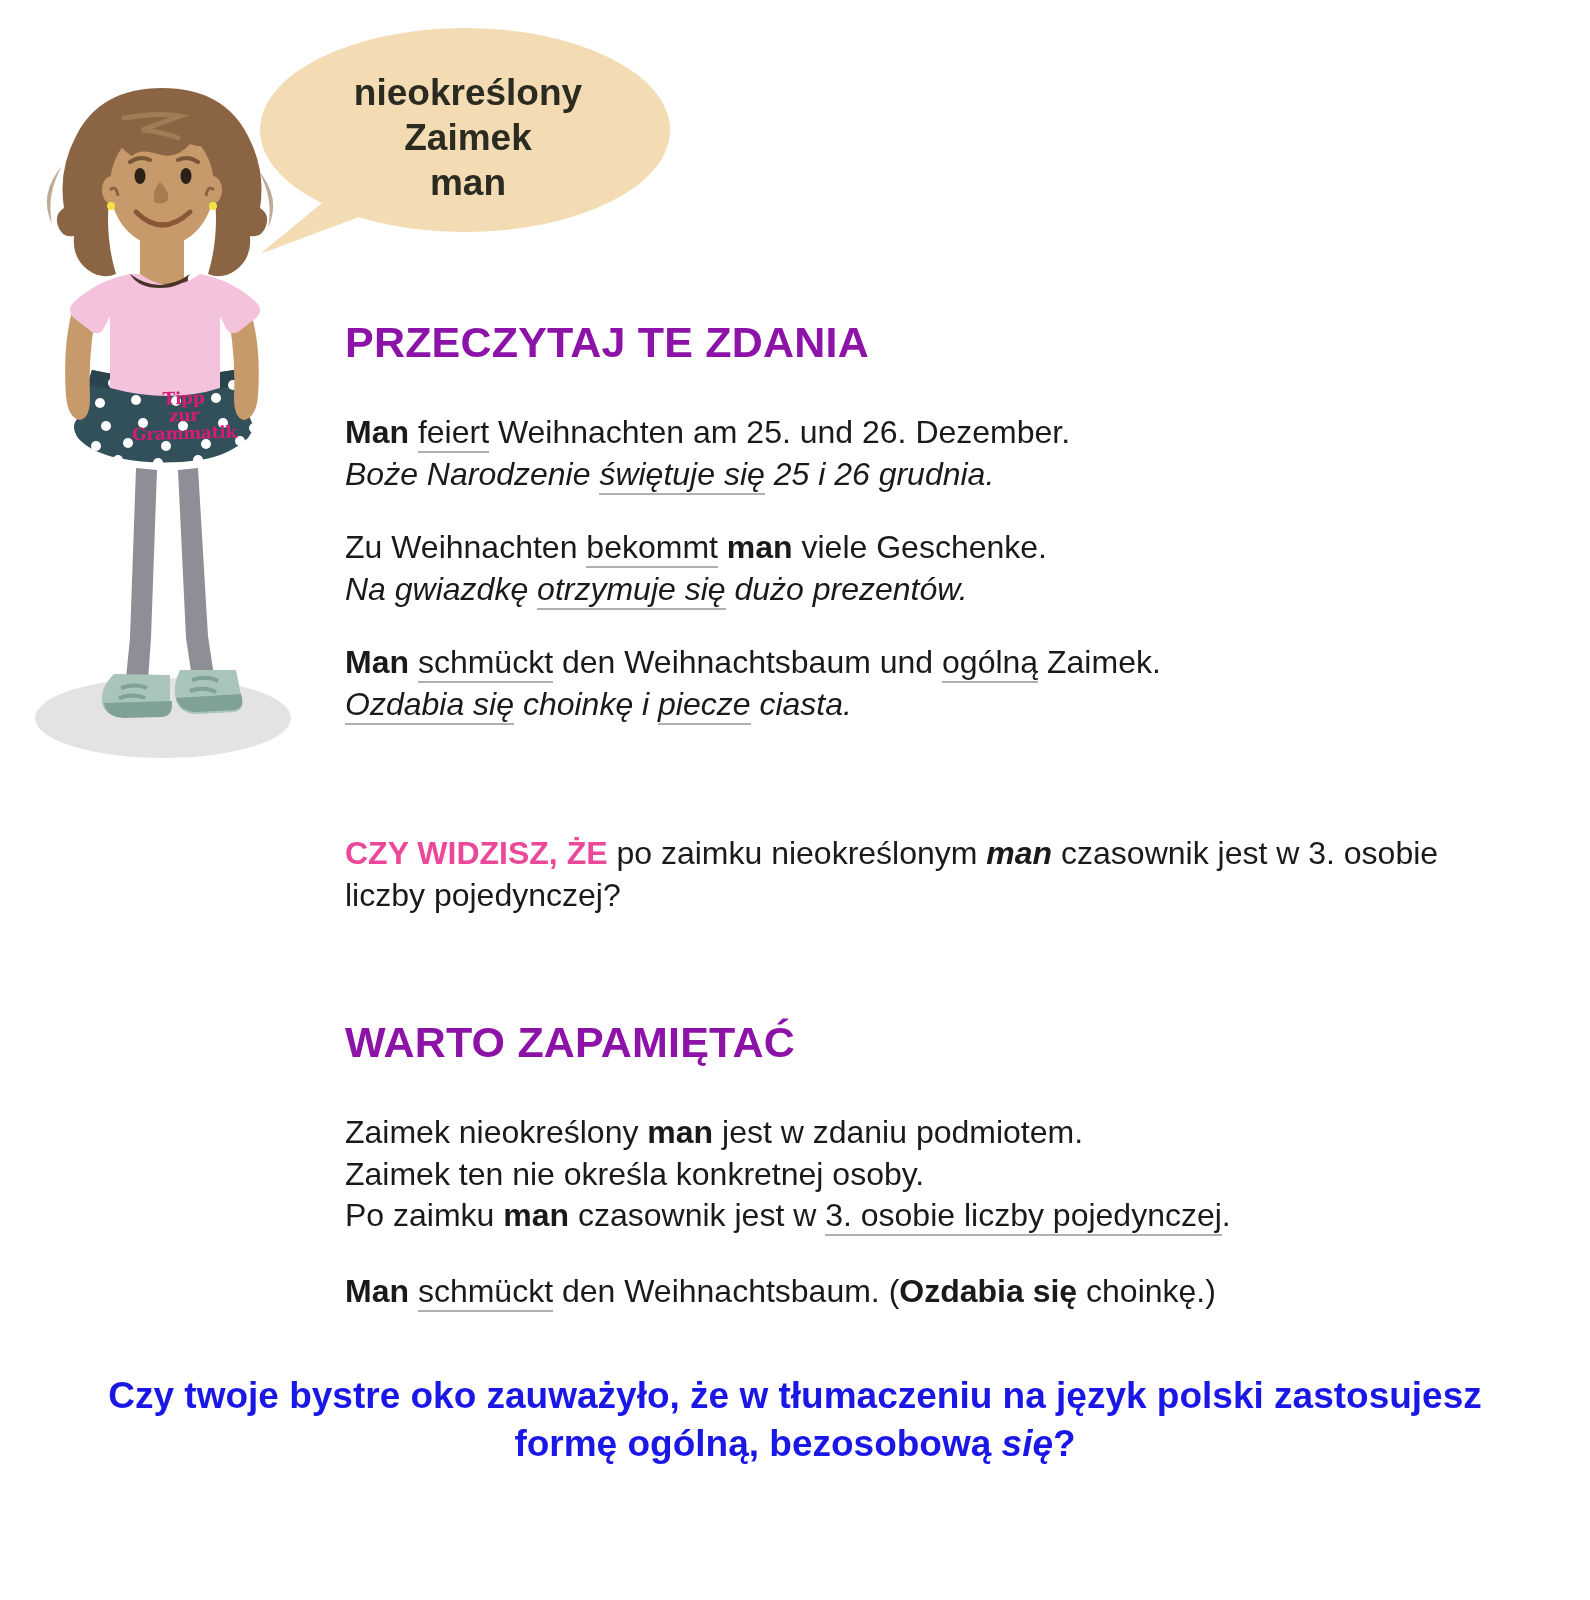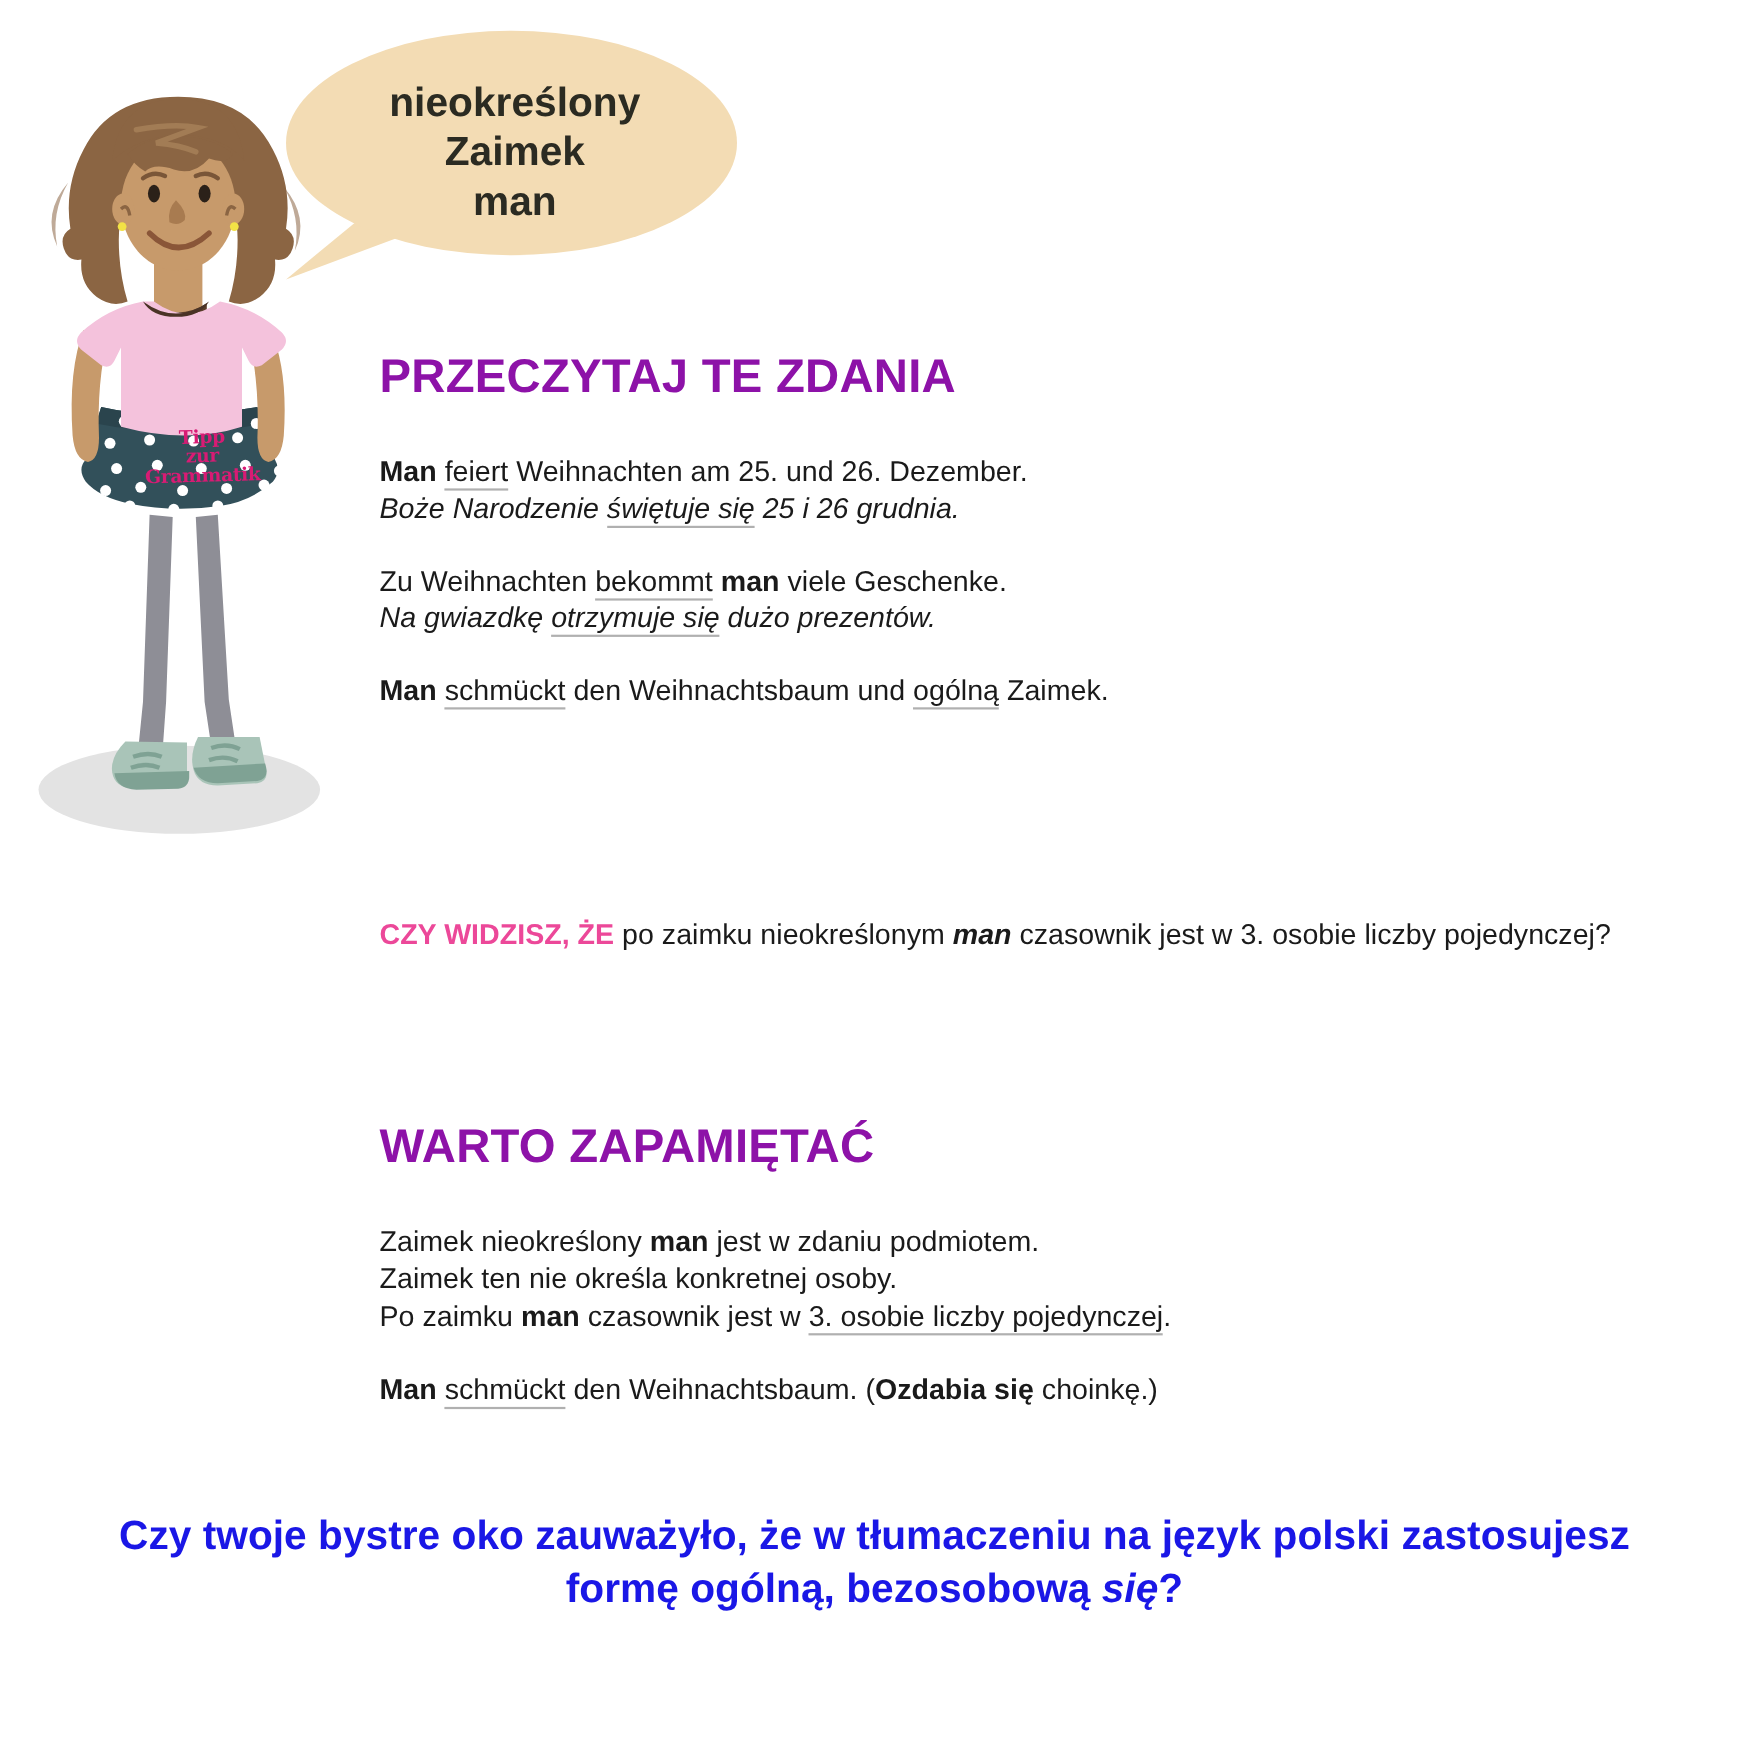--- a/index.html
+++ b/index.html
@@ -65,21 +65,21 @@
 
   .section-title {
     color: #8d12a8;
     font-weight: bold;
     font-size: 43px;
     letter-spacing: 0.2px;
     margin: 0;
   }
 
   .para {
-    font-size: 26px;
+    font-size: 32px;
     line-height: 1.30;
     color: #1a1a1a;
   }
 
   .de { font-style: normal; }
   .pl { font-style: italic; }
 
   b { font-weight: bold; }
   .u {
     border-bottom: 2px solid #b0b0b0;
@@ -249,20 +249,23 @@
       </div>
       <div class="para pl">
         <span>Na gwiazdkę </span><span class="u">otrzymuje się</span><span> dużo prezentów.</span>
       </div>
     </div>
 
     <div class="sent-block">
       <div class="para de">
         <b>Man</b><span> </span><span class="u">schmückt</span><span> den Weihnachtsbaum und </span><span class="u">ogólną</span><span> Zaimek.</span>
       </div>
+      <div class="para pl">
+        <span class="u">Ozdabia się</span><span> choinkę i </span><span class="u">piecze</span><span> ciasta.</span>
+      </div>
     </div>
   </section>
 
   <section id="sec-see">
     <p class="para" style="margin:0;">
       <span class="purple">CZY WIDZISZ, ŻE</span><span> po zaimku nieokreślonym </span><span class="bi">man</span><span> czasownik jest w 3. osobie liczby pojedynczej?</span>
     </p>
   </section>
 
   <section id="sec-remember">

